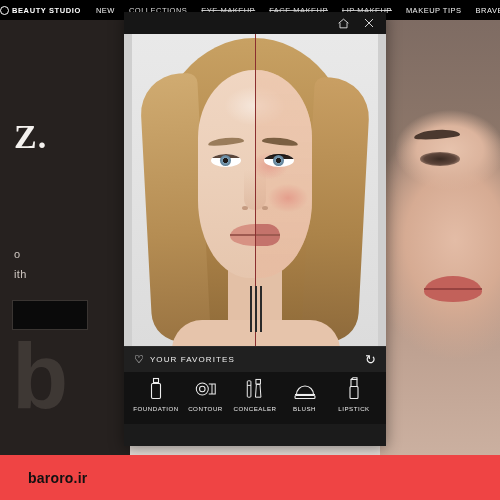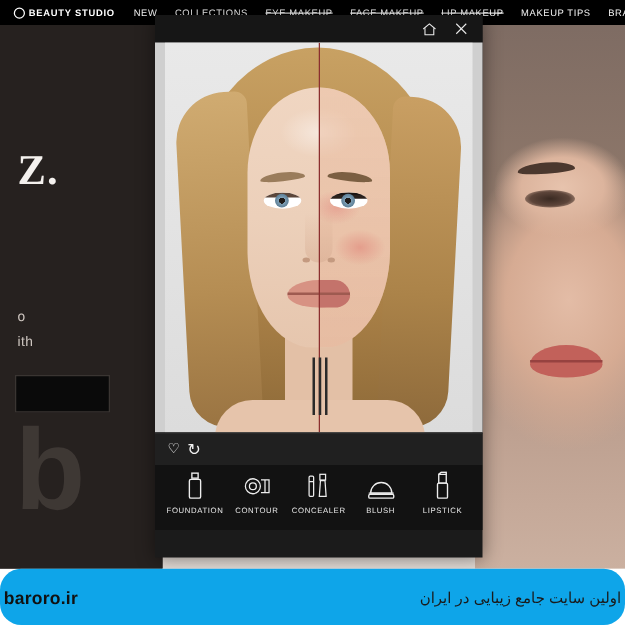--- a/index.html
+++ b/index.html
@@ -140,21 +140,21 @@
     background: #000000;
     color: #ffffff;
     display: flex;
     align-items: center;
     overflow: hidden;
     white-space: nowrap;
   }
   .topnav .brand {
     font-size: 7.5px;
     letter-spacing: .6px;
-    padding-left: 11px;
+    padding-left: 0;
     padding-right: 8px;
     font-weight: 700;
     display: flex;
     gap: 3px;
   }
   .topnav .brand .dot {
     width: 7px; height: 7px;
     border-radius: 50%;
     border: 1px solid #ffffff;
     display: inline-block;
@@ -447,27 +447,26 @@
     display: flex;
     align-items: center;
     justify-content: center;
   }
 
   
   .footer {
     position: absolute;
     left: 0; bottom: 0;
     width: 500px; height: 45px;
-    background: #0ea5e9;
+    background: #ef4444;
     display: flex;
     align-items: center;
     justify-content: space-between;
-    padding: 0 3px;
+    padding: 0 28px;
     box-sizing: border-box;
-    border-radius: 17px;
   }
   .footer .site {
     font-size: 14px;
     color: #111111;
     font-weight: 700;
     letter-spacing: .2px;
   }
   .footer .fa {
     font-size: 12px;
     color: #1a1a1a;
@@ -562,20 +561,21 @@
         <div class="slider-handle">
           <i></i>
           <i></i>
           <i></i>
         </div>
       </div>
     </div>
 
     <div class="fav-bar">
       <span class="heart">♡</span>
+      <span class="fav-label">YOUR FAVORITES</span>
       <span class="refresh">↻</span>
     </div>
 
     <div class="tools">
 
       <div class="tool">
         <div class="ico">
           <svg width="16" height="24" viewBox="0 0 16 24" fill="none" stroke="#ededed" stroke-width="1.1">
             <rect x="5.5" y="1.5" width="5" height="4"></rect>
             <rect x="3.5" y="6.5" width="9" height="15" rx="1.2"></rect>
@@ -629,16 +629,15 @@
         </div>
         <div class="lbl">LIPSTICK</div>
       </div>
 
     </div>
 
   </div>
 
   <div class="footer">
     <div class="site">baroro.ir</div>
-    <div class="fa">اولین سایت جامع زیبایی در ایران</div>
   </div>
 
 </div>
 
 </body></html>

